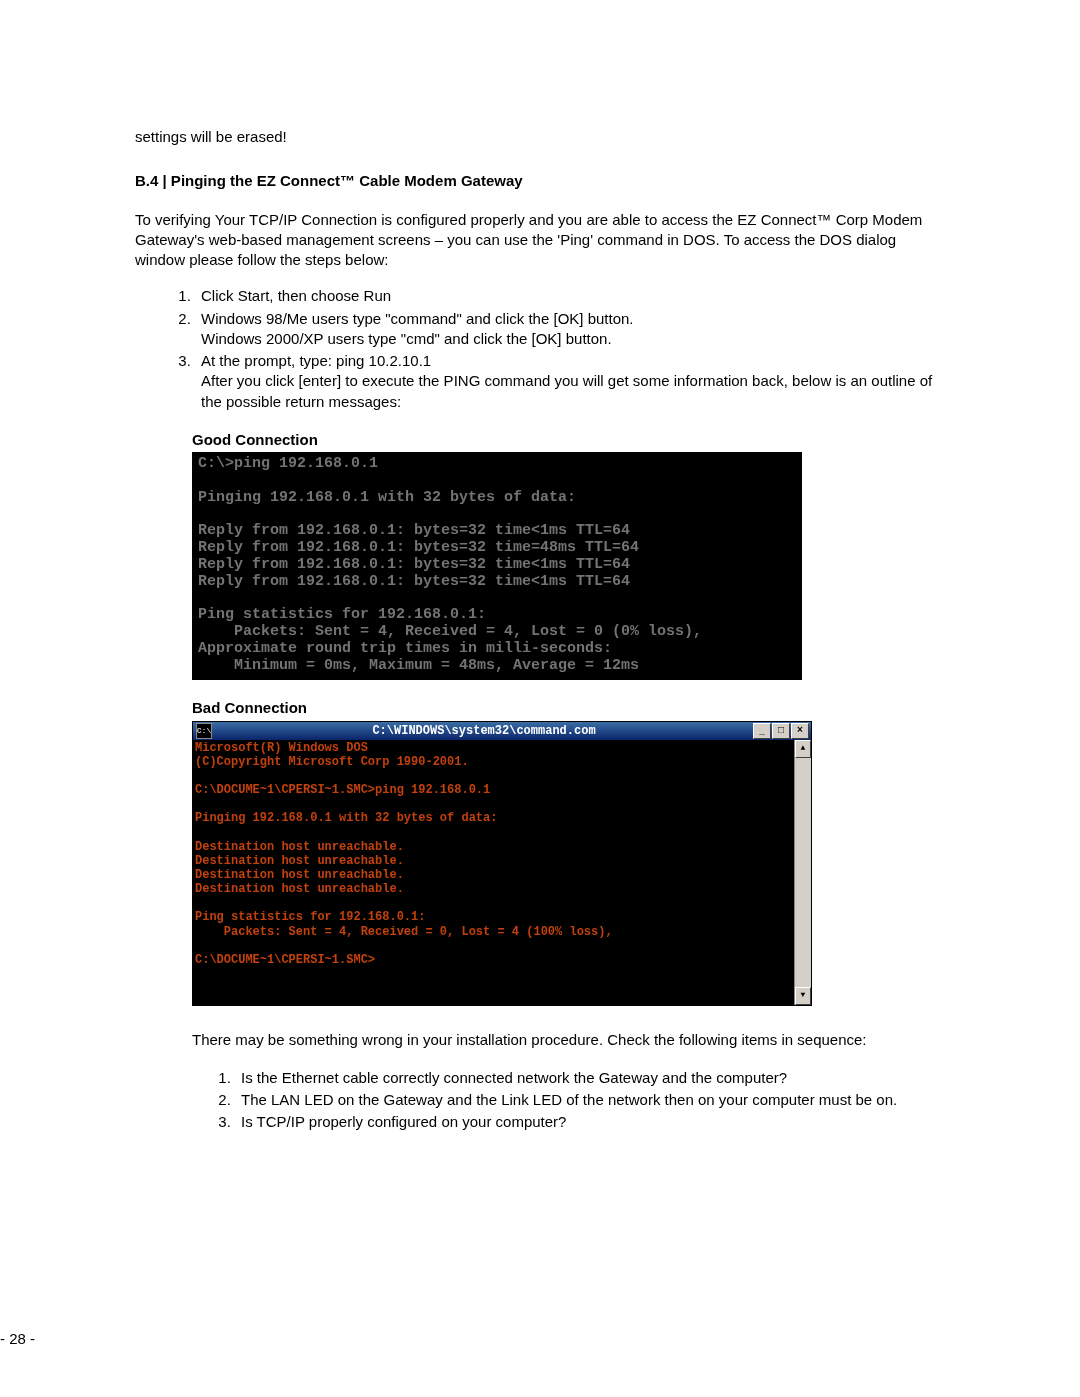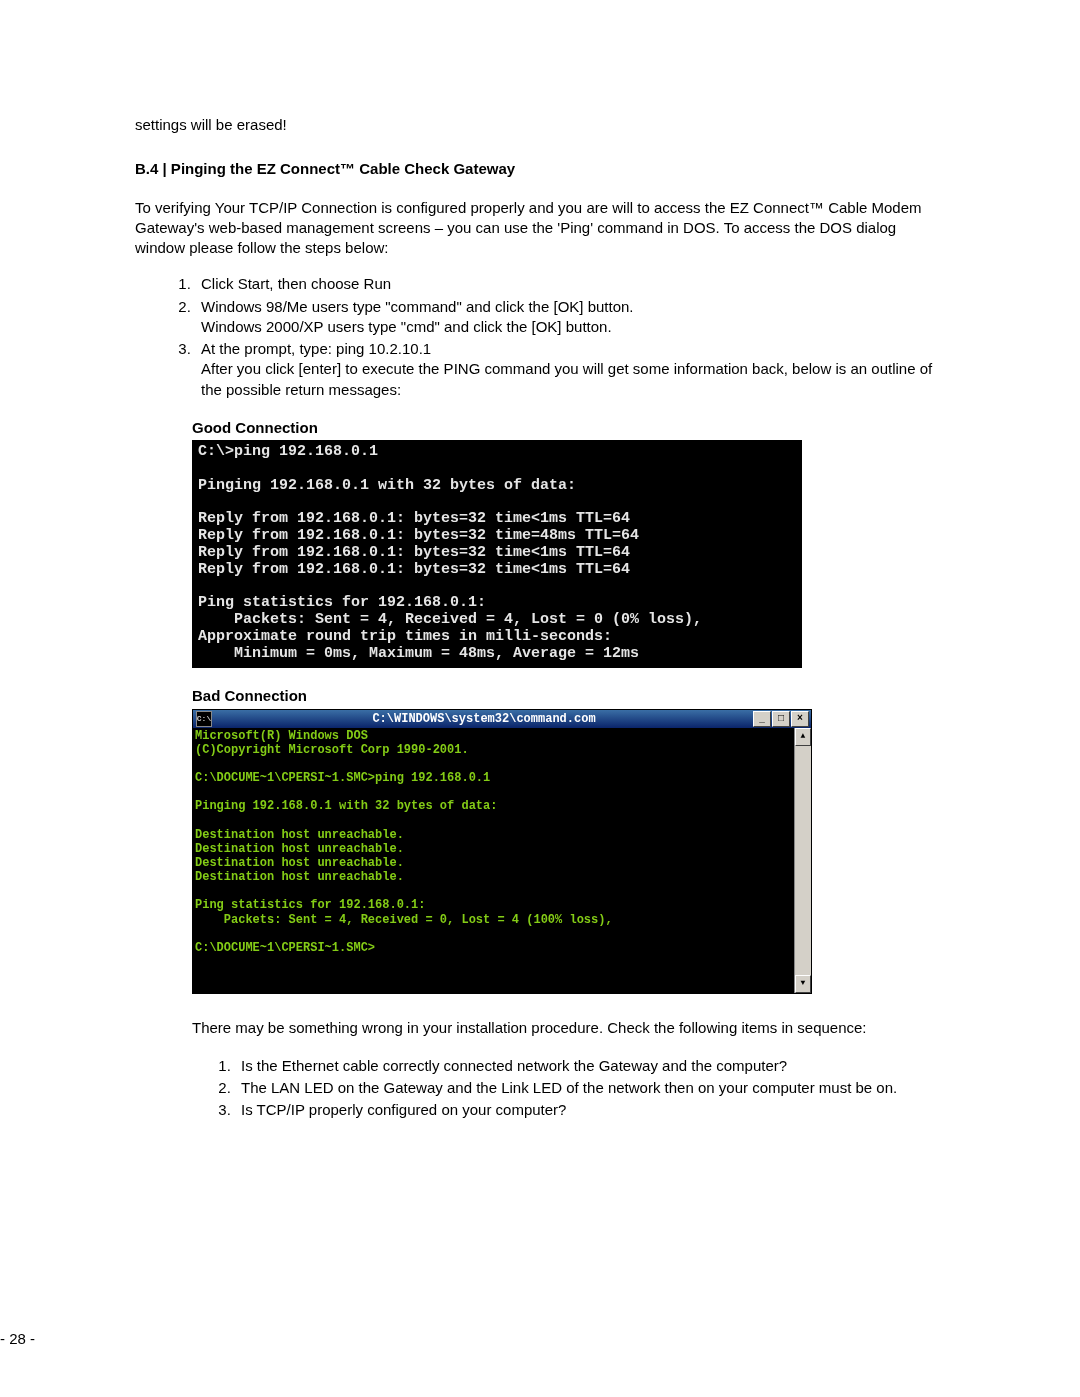--- a/index.html
+++ b/index.html
@@ -11,38 +11,38 @@
     line-height: 1.35;
   }
   .page {
     width: 1080px;
     min-height: 1397px;
     box-sizing: border-box;
     padding: 115px 135px 48px 135px;
     position: relative;
   }
   .content-block { width: 100%; }
-  .para { margin: 0 0 24px 0; }
+  .para { margin: 12px 0 24px 0; }
   .section-head {
     font-weight: bold;
     margin: 22px 0 18px 0;
   }
   ol.proc {
     list-style: decimal;
     margin: 0 0 18px 0;
     padding-left: 60px;
   }
   ol.proc li { margin: 0 0 2px 0; padding-left: 6px; }
   ol.proc li .subline { display: block; }
   .subhead { font-weight: bold; margin: 18px 0 0 57px; }
 
   
   .term-good {
     background: #000;
-    color: #e5e5e5;
+    color: #737373;
     font-family: "Courier New", monospace;
     font-weight: bold;
     font-size: 15px;
     line-height: 1.12;
     margin: 2px 0 0 57px;
     width: 610px;
     padding: 4px 0 6px 6px;
     white-space: pre;
     box-sizing: border-box;
   }
@@ -88,21 +88,21 @@
     font-family: Arial, sans-serif;
     font-size: 10px;
     line-height: 12px;
     text-align: center;
     color: #000;
   }
   .win-body-wrap { display: flex; background: #000; }
   .win-body {
     flex: 1;
     background: #000;
-    color: #84cc16;
+    color: #c2410c;
     font-weight: bold;
     font-size: 12px;
     line-height: 1.18;
     white-space: pre;
     padding: 1px 4px 4px 2px;
     min-height: 265px;
     box-sizing: border-box;
   }
   .win-scroll {
     width: 16px;
@@ -143,23 +143,23 @@
 </head>
 <body>
 
 <div class="page">
 
   <div class="content-block">
 
     <p class="para" style="margin-bottom:24px">settings will be erased!</p>
 
 
-    <p class="section-head">B.4 | Pinging the EZ Connect™ Cable Check Gateway</p>
-
-    <p class="para" style="margin-bottom:16px">To verifying Your TCP/IP Connection is configured properly and you are will to access the EZ Connect™ Cable Modem Gateway's web-based management screens – you can use the 'Ping' command in DOS.  To access the DOS dialog window please follow the steps below:</p>
+    <p class="section-head">B.4 | Pinging the EZ Connect™ Cable Modem Gateway</p>
+
+    <p class="para" style="margin-bottom:16px">To verifying Your TCP/IP Connection is configured properly and you are able to access the EZ Connect™ Corp Modem Gateway's web-based management screens – you can use the 'Ping' command in DOS.  To access the DOS dialog window please follow the steps below:</p>
 
     <ol class="proc">
       <li><span>Click Start, then choose Run</span></li>
       <li>
         <span class="subline">Windows 98/Me users type "command" and click the [OK] button.</span>
         <span class="subline">Windows 2000/XP users type "cmd" and click the [OK] button.</span>
       </li>
       <li>
         <span class="subline">At the prompt, type:  ping 10.2.10.1</span>
         <span class="subline">After you click [enter] to execute the PING command you will get some information back, below is an outline of the possible return messages:</span>

